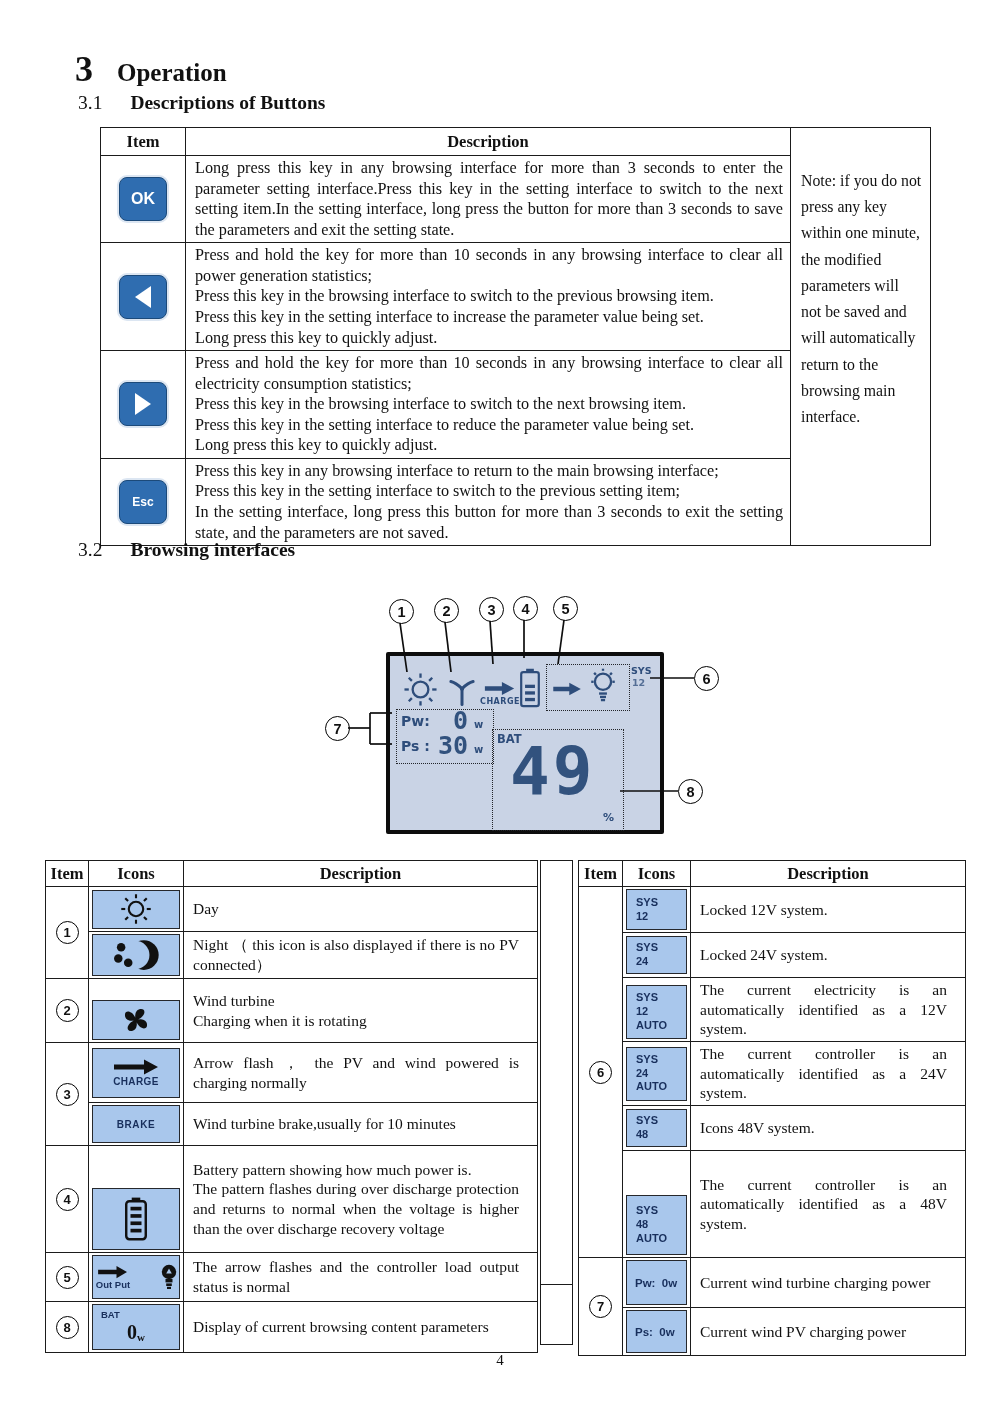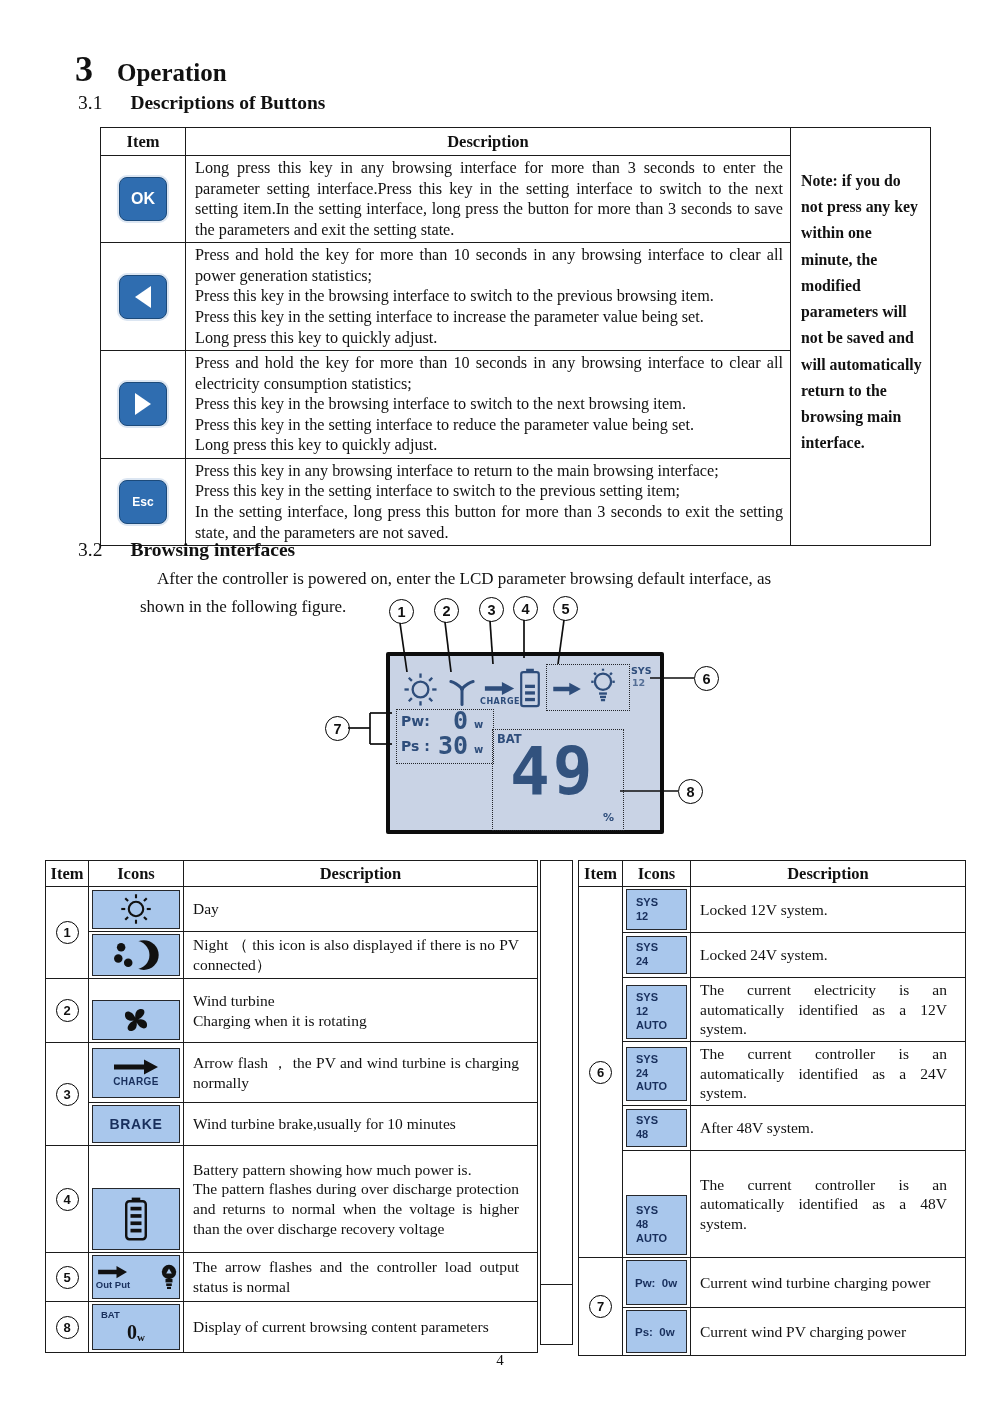--- a/index.html
+++ b/index.html
@@ -15,21 +15,21 @@
   .h2txt { font-size:19.5px; font-weight:bold; margin-left:28px; }
 
   .intro { font-size:17px; line-height:1.62; white-space:pre-line; text-indent:17px; }
 
   
   table { border-collapse:collapse; table-layout:fixed; }
   td, th { border:1px solid #1b1b1b; vertical-align:middle; padding:0; }
   th { font-size:16.5px; font-weight:bold; text-align:center; }
   .itemcell { text-align:center; vertical-align:middle; }
   .bdesc { font-size:16.2px; line-height:1.27; padding:2px 7px 2px 9px; text-align:justify; white-space:pre-line; vertical-align:top; }
-  .notecell { vertical-align:top; padding:40px 8px 0 10px; font-weight:bold; font-size:15.8px; line-height:1.66; text-align:left; }
+  .notecell { vertical-align:top; padding:40px 8px 0 10px; font-weight:normal; font-size:15.8px; line-height:1.66; text-align:left; }
   .desc { font-size:15.5px; line-height:1.27; padding:2px 18px 2px 9px; text-align:justify; white-space:pre-line; }
 
   
   .btn { width:46px; height:42px; margin:4px auto; background:#2f6db0; border:1px solid #1c4a7a;
          border-radius:8px; display:flex; align-items:center; justify-content:center;
          box-shadow:0 0 0 2px #dce6f2; }
   .btn span.lbl { color:#fff; font-weight:bold; font-size:16px; font-family:"Liberation Sans",sans-serif; }
   .tri-left  { width:0; height:0; border-top:11px solid transparent; border-bottom:11px solid transparent; border-right:16px solid #fff; }
   .tri-right { width:0; height:0; border-top:11px solid transparent; border-bottom:11px solid transparent; border-left:16px solid #fff; }
 
@@ -125,22 +125,20 @@
 Press this key in the setting interface to switch to the previous setting item;
 In the setting interface, long press this button for more than 3 seconds to exit the setting state, and the parameters are not saved.</td>
     </tr>
   </tbody>
     </table>
 
   <div class="abs row-base" style="left:78px; top:539px;">
     <span class="h2num">3.2</span>
     <span class="h2txt">Browsing interfaces</span>
   </div>
-  <div class="abs intro" style="left:140px; top:565px; width:780px;">After the controller is powered on, enter the LCD parameter browsing default interface, as
-shown in the following figure.</div>
 
   <div class="circ circ-big" style="left:389px; top:599px;">1</div>
   <div class="circ circ-big" style="left:434px; top:598px;">2</div>
   <div class="circ circ-big" style="left:479px; top:597px;">3</div>
   <div class="circ circ-big" style="left:513px; top:596px;">4</div>
   <div class="circ circ-big" style="left:553px; top:596px;">5</div>
   <div class="circ circ-big" style="left:694px; top:666px;">6</div>
   <div class="circ circ-big" style="left:325px; top:716px;">7</div>
   <div class="circ circ-big" style="left:678px; top:779px;">8</div>
 
@@ -307,26 +305,26 @@
     <tr style="height:60px">
       <td class="itemcell" rowspan="2"><span class="circ">3</span></td>
       <td class="iconcell">
         <div class="iconbox" style="height:48px; flex-direction:column; justify-content:center;">
           <svg width="56" height="18" viewBox="0 0 48 18">
             <polygon points="2,6.5 32,6.5 32,1.5 46,9 32,16.5 32,11.5 2,11.5" fill="#111"></polygon>
           </svg>
           <span class="iclabel" style="font-size:10px; letter-spacing:0.4px;">CHARGE</span>
         </div>
       </td>
-      <td class="desc">Arrow flash ， the PV and wind turbine is charging normally</td>
+      <td class="desc">Arrow flash ， the PV and wind powered is charging normally</td>
     </tr>
     <tr style="height:43px">
       <td class="iconcell">
         <div class="iconbox" style="height:36px">
-          <span class="iclabel" style="font-size:14px; letter-spacing:0.6px;text-align:center;">BRAKE</span>
+          <span class="iclabel" style="font-size:10px; letter-spacing:0.6px;text-align:center;">BRAKE</span>
         </div>
       </td>
       <td class="desc">Wind turbine brake,usually for 10 minutes</td>
     </tr>
     <tr style="height:107px">
       <td class="itemcell"><span class="circ">4</span></td>
       <td class="iconcell vbottom">
         <div class="iconbox" style="height:60px">
           <svg width="26" height="44" viewBox="0 0 20 36">
             <rect x="6.5" y="0.5" width="7" height="3" fill="#111"></rect>
@@ -431,21 +429,21 @@
       </td>
       <td class="desc">The current controller is an automatically identified as a 24V system.</td>
     </tr>
     <tr style="height:45px">
       <td class="iconcell">
         <div class="iconbox sysbox" style="height:36px">
           <span>SYS</span>
           <span>48</span>
         </div>
       </td>
-      <td class="desc">After 48V system.</td>
+      <td class="desc">Icons 48V system.</td>
     </tr>
     <tr style="height:107px">
       <td class="iconcell vbottom">
         <div class="iconbox sysbox" style="height:58px">
           <span>SYS</span>
           <span>48</span>
           <span>AUTO</span>
         </div>
       </td>
       <td class="desc">The current controller is an automatically identified as a 48V system.</td>

